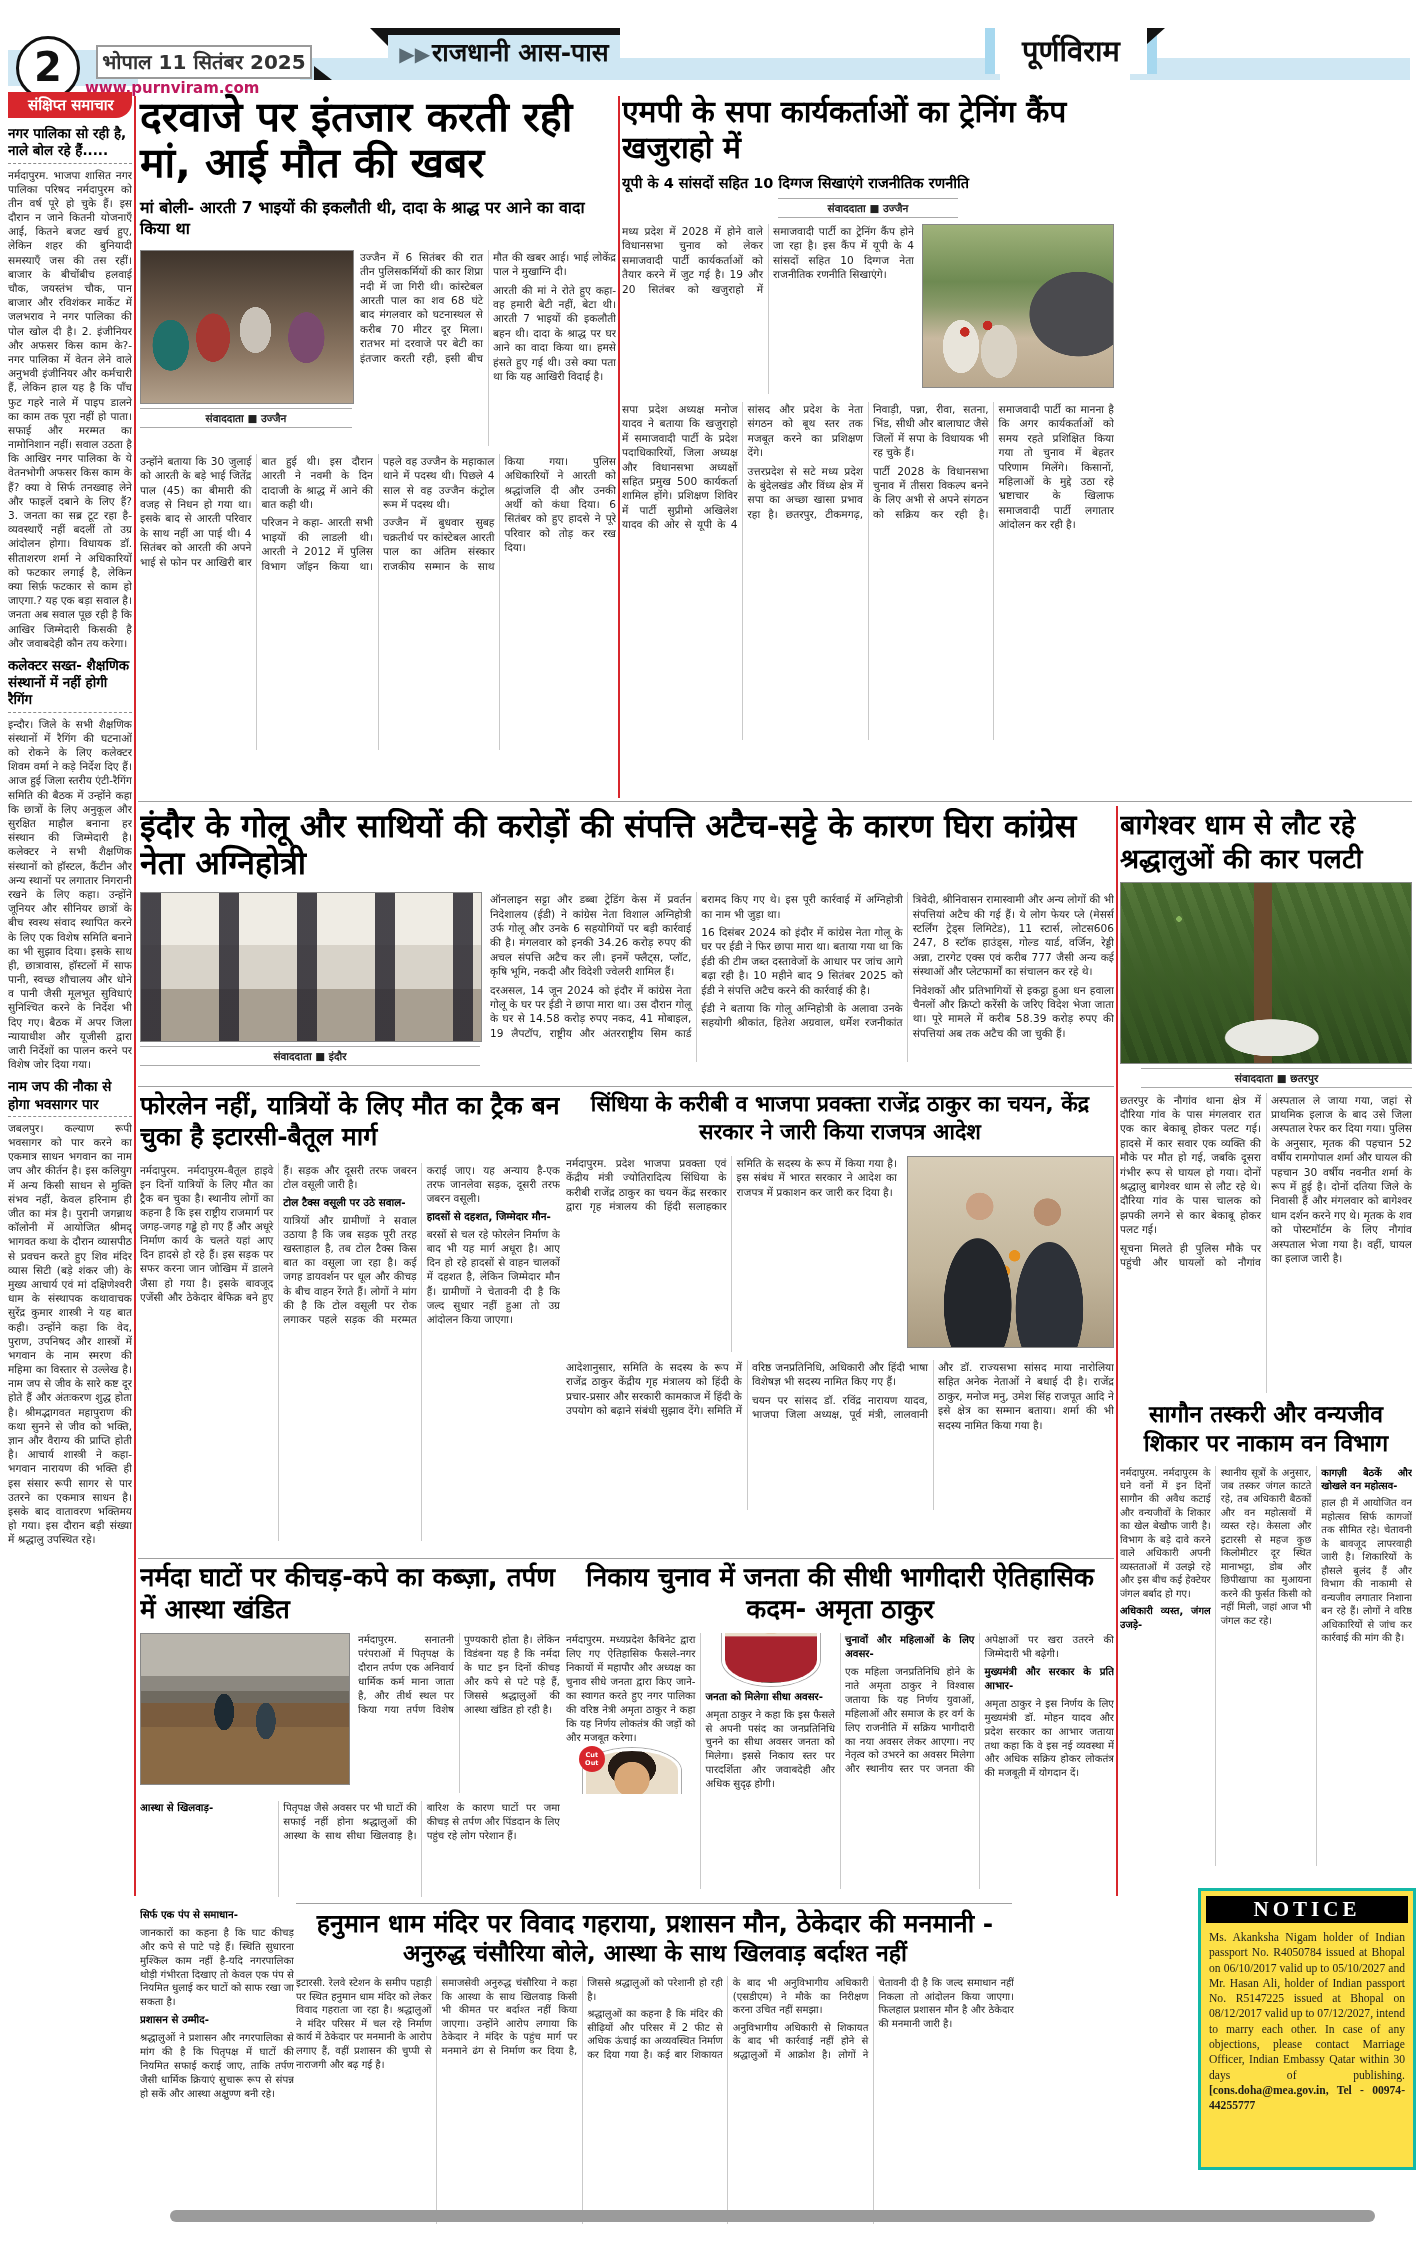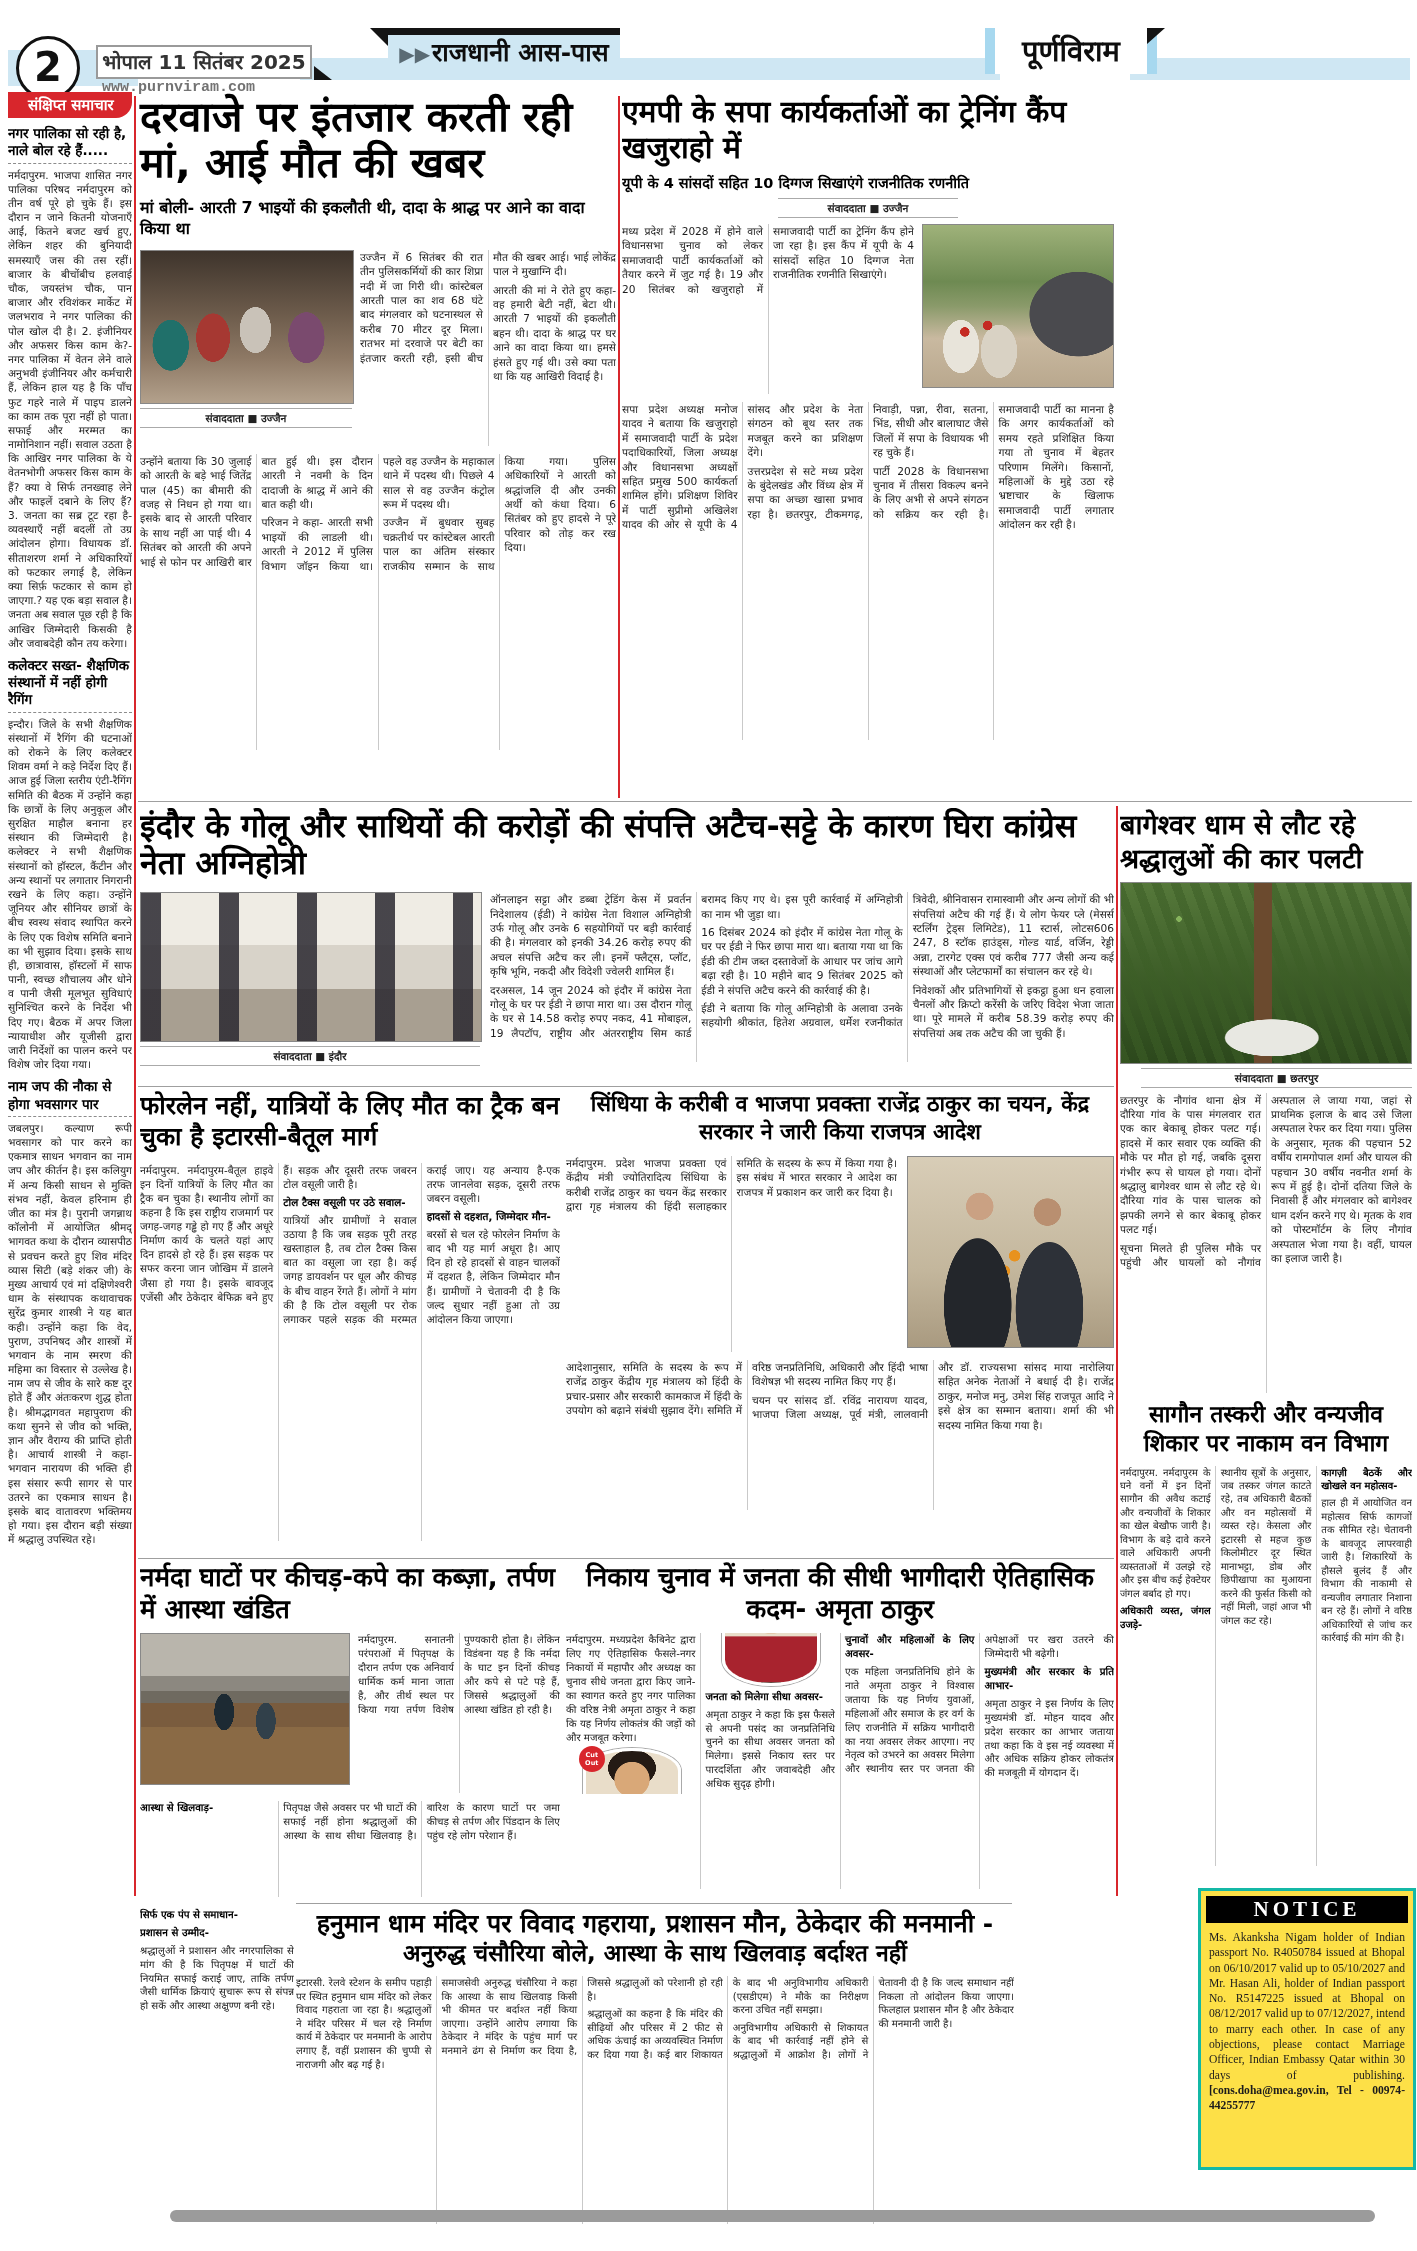--- a/index.html
+++ b/index.html
@@ -19,21 +19,21 @@
   .vline-red{position:absolute;width:2px;background:#d8262c;}
   .hline-gray{position:absolute;height:1px;background:#9f9f9f;}
   .ph{position:relative;overflow:hidden;border:1px solid #888;}
   .clip{overflow:hidden;}
   
   .band{background:#cfe7f3;}
   .circle2{position:absolute;left:16px;top:36px;width:58px;height:58px;border:3px solid #111;border-radius:50%;
            background:#fff;font-size:40px;font-weight:bold;color:#111;text-align:center;line-height:56px;}
   .datebox{position:absolute;left:96px;top:45px;width:212px;height:30px;background:#fff;border:2px solid #9a9a9a;
            box-shadow:0 0 0 1px #fff inset;font-size:20px;font-weight:bold;color:#333;text-align:center;line-height:30px;}
-  .website{position:absolute;left:102px;top:79px;font-size:15px;font-weight:bold;color:#737373;font-family:Liberation Mono, monospace;}
+  .website{position:absolute;left:85px;top:79px;font-size:15px;font-weight:bold;color:#be185d;}
   .tri{width:0;height:0;border-style:solid;position:absolute;}
   .section-slab{position:absolute;left:388px;top:28px;width:232px;height:42px;background:#cfe7f3;
                 border-top:7px solid #141414;text-align:center;}
   .section-slab .txt{font-size:25px;font-weight:bold;color:#0d0d0d;line-height:36px;}
   .arrows{color:#5a6b74;font-size:20px;margin-right:2px;}
   .masthead{position:absolute;left:985px;top:28px;width:152px;height:46px;background:#fff;
             border-left:10px solid #a7d8ef;border-right:10px solid #a7d8ef;text-align:center;}
   .masthead .txt{font-size:29px;font-weight:bold;color:#0d0d0d;line-height:46px;}
   
   #rail{position:absolute;left:8px;top:92px;width:124px;height:1768px;overflow:hidden;}
@@ -235,20 +235,21 @@
         <p>नर्मदापुरम. सनातनी परंपराओं में पितृपक्ष के दौरान तर्पण एक अनिवार्य धार्मिक कर्म माना जाता है, और तीर्थ स्थल पर किया गया तर्पण विशेष पुण्यकारी होता है। लेकिन विडंबना यह है कि नर्मदा के घाट इन दिनों कीचड़ और कपे से पटे पड़े हैं, जिससे श्रद्धालुओं की आस्था खंडित हो रही है।</p>
       </div>
     </div>
     <div class="body-t cols3 clip" style="margin-top:8px;height:96px;font-size:10.2px;">
       <p class="sub-lead">आस्था से खिलवाड़-</p>
       <p>पितृपक्ष जैसे अवसर पर भी घाटों की सफाई नहीं होना श्रद्धालुओं की आस्था के साथ सीधा खिलवाड़ है। बारिश के कारण घाटों पर जमा कीचड़ से तर्पण और पिंडदान के लिए पहुंच रहे लोग परेशान हैं।</p>
     </div>
   </div>
   <div class="abs clip body-t" style="left:140px;top:1908px;width:154px;height:336px;font-size:10.2px;">
     <p class="sub-lead">सिर्फ एक पंप से समाधान-</p>
+    <p>जानकारों का कहना है कि घाट कीचड़ और कपे से पाटे पड़े हैं। स्थिति सुधारना मुश्किल काम नहीं है-यदि नगरपालिका थोड़ी गंभीरता दिखाए तो केवल एक पंप से नियमित धुलाई कर घाटों को साफ रखा जा सकता है।</p>
     <p class="sub-lead">प्रशासन से उम्मीद-</p>
     <p>श्रद्धालुओं ने प्रशासन और नगरपालिका से मांग की है कि पितृपक्ष में घाटों की नियमित सफाई कराई जाए, ताकि तर्पण जैसी धार्मिक क्रियाएं सुचारू रूप से संपन्न हो सकें और आस्था अक्षुण्ण बनी रहे।</p>
   </div>
 
   <div class="abs clip" style="left:566px;top:1562px;width:548px;height:340px;">
     <div class="hl" style="font-size:26px;line-height:1.22;text-align:center;">निकाय चुनाव में जनता की सीधी भागीदारी ऐतिहासिक कदम- अमृता ठाकुर</div>
     <div class="body-t cols4 clip" style="margin-top:8px;height:256px;font-size:10.2px;">
       <p>नर्मदापुरम. मध्यप्रदेश कैबिनेट द्वारा लिए गए ऐतिहासिक फैसले-नगर निकायों में महापौर और अध्यक्ष का चुनाव सीधे जनता द्वारा किए जाने-का स्वागत करते हुए नगर पालिका की वरिष्ठ नेत्री अमृता ठाकुर ने कहा कि यह निर्णय लोकतंत्र की जड़ों को और मजबूत करेगा।</p>
       <div style="position:relative;width:96px;height:100px;margin:2px auto;">
         <div style="width:92px;height:92px;border-radius:50%;border:3px solid #fff;box-shadow:0 0 0 1px #aaa;background:

